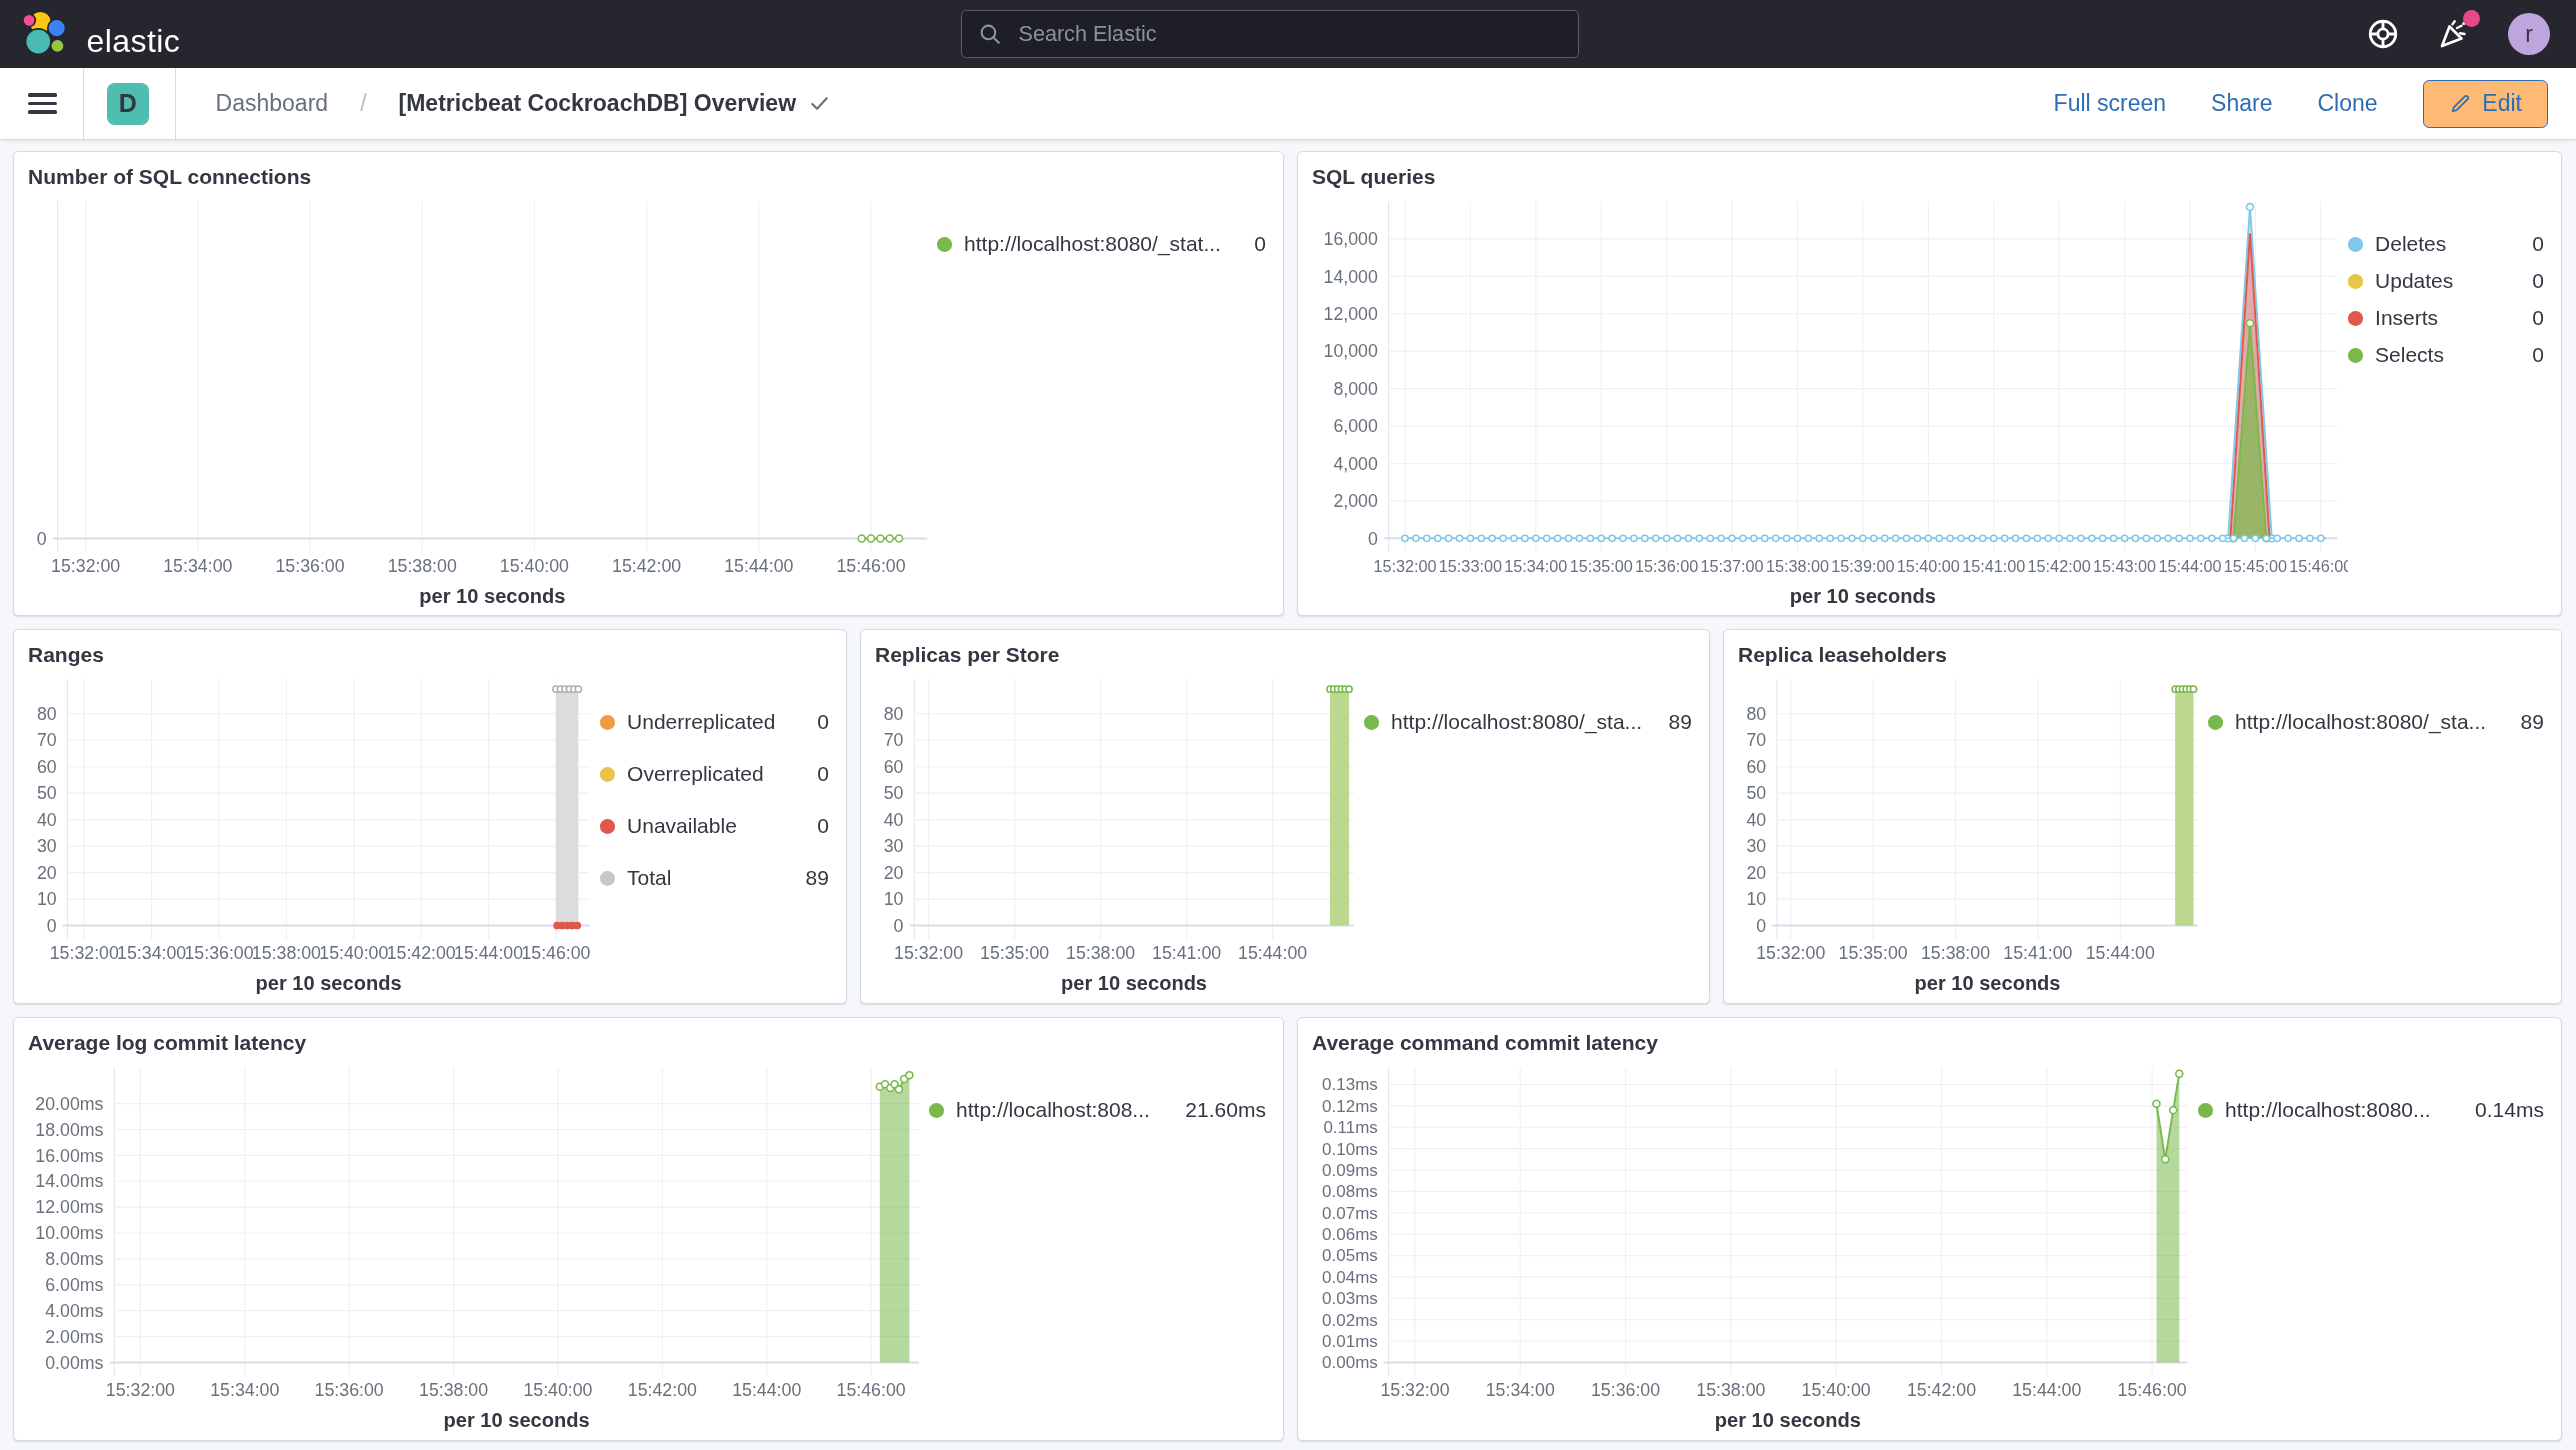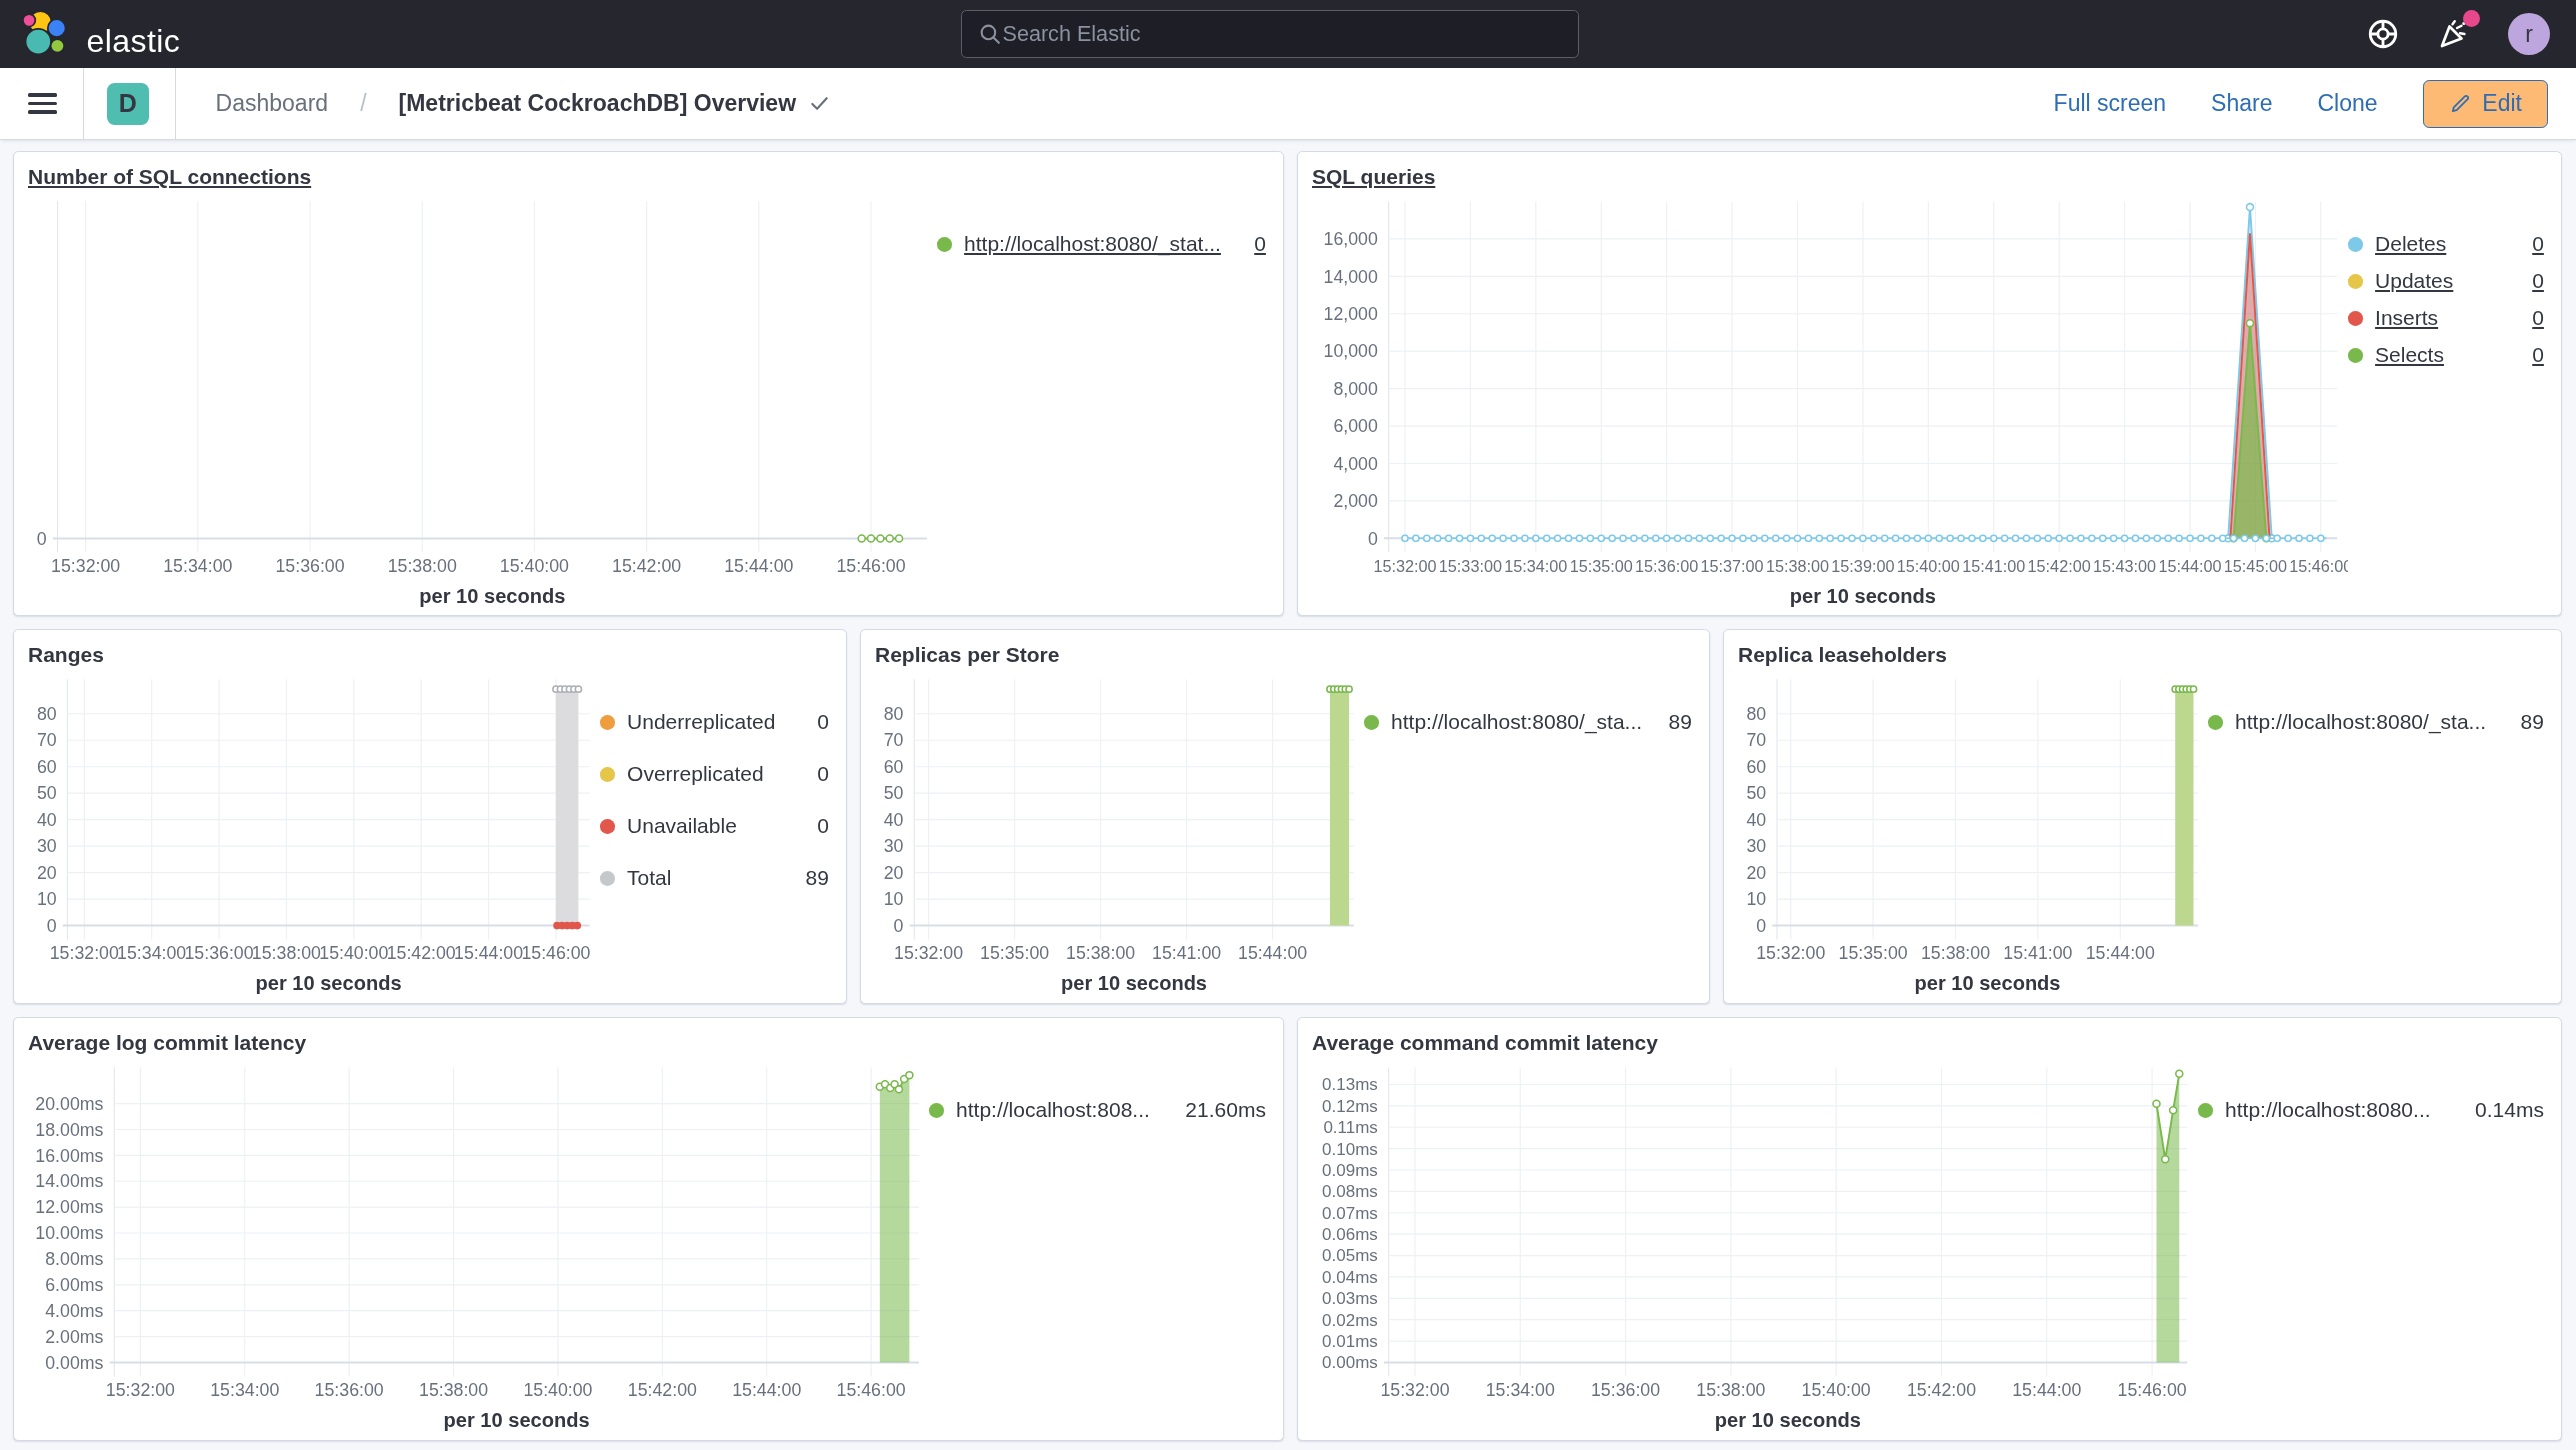--- a/index.html
+++ b/index.html
@@ -8,21 +8,21 @@
     font-family:"Liberation Sans","DejaVu Sans",sans-serif;color:#343741;
     -webkit-font-smoothing:antialiased;
   }
   
   .topbar{height:68px;background:#25262e;display:flex;align-items:center;position:relative;}
   .brand{display:flex;align-items:flex-end;gap:14px;margin-left:21.6px;}
   .brand-text{color:#ffffff;font-size:32px;letter-spacing:0.4px;}
   .searchbox{
     position:absolute;left:961px;top:10px;width:618px;height:48px;box-sizing:border-box;
     border:0.8px solid #5b5e69;border-radius:5.4px;background:#1e1f26;
-    display:flex;align-items:center;padding:0 15.5px;gap:0;
+    display:flex;align-items:center;padding:0 15.5px;gap:16px;
   }
   .search-placeholder{color:#8b919e;font-size:21.6px;}
   .top-icons{position:absolute;right:0;top:0;height:68px;display:flex;align-items:center;gap:36px;margin-right:26px;}
   .icon-btn{position:relative;display:flex;align-items:center;justify-content:center;cursor:pointer;}
   .notif-dot{position:absolute;top:-6.2px;right:-7.7px;width:17px;height:17px;border-radius:50%;}
   .avatar{width:42px;height:42px;border-radius:50%;display:flex;align-items:center;justify-content:center;font-size:23px;color:#343741;}
   
   .navbar{height:71px;background:#ffffff;border-bottom:0.8px solid #d3dae6;
     box-shadow:0 2.3px 3.1px -1.5px rgba(152,162,179,.25);display:flex;align-items:center;position:relative;z-index:3;}
   .hamburger{margin-left:28px;width:29px;height:21.6px;display:flex;flex-direction:column;justify-content:space-between;cursor:pointer;}
@@ -123,21 +123,21 @@
     <button class="edit-btn">
       <svg width="23" height="23" viewBox="0 0 24 24" fill="none">
         <path d="M4 20 l1-4 L16.5 4.5 a1.8 1.8 0 0 1 2.6 0 l.4.4 a1.8 1.8 0 0 1 0 2.6 L8 19 Z" stroke="#2e6db4" stroke-width="1.8" stroke-linejoin="round"></path>
       </svg>
       <span>Edit</span>
     </button>
   </div>
 </nav>
 
 <main class="grid">
-    <div class="dash-row" style="height: 465px; text-decoration: underline;">
+    <div class="dash-row" style="height: 465px;">
   <section class="panel" style="width: 1271px;">
     <h3 class="panel-title">Number of SQL connections</h3>
     <div class="panel-body">
       <div class="chart-wrap">
         <svg width="910" height="419" viewBox="0 0 1177 542">
               <line x1="38.2" y1="16" x2="38.2" y2="470" stroke="#e3e8ef" stroke-width="1.5"></line>
               <line x1="74.48387096774194" y1="16" x2="74.48387096774194" y2="470" stroke="#edf0f5" stroke-width="1.5"></line>
               <line x1="219.61935483870968" y1="16" x2="219.61935483870968" y2="470" stroke="#edf0f5" stroke-width="1.5"></line>
               <line x1="364.7548387096774" y1="16" x2="364.7548387096774" y2="470" stroke="#edf0f5" stroke-width="1.5"></line>
               <line x1="509.89032258064515" y1="16" x2="509.89032258064515" y2="470" stroke="#edf0f5" stroke-width="1.5"></line>

